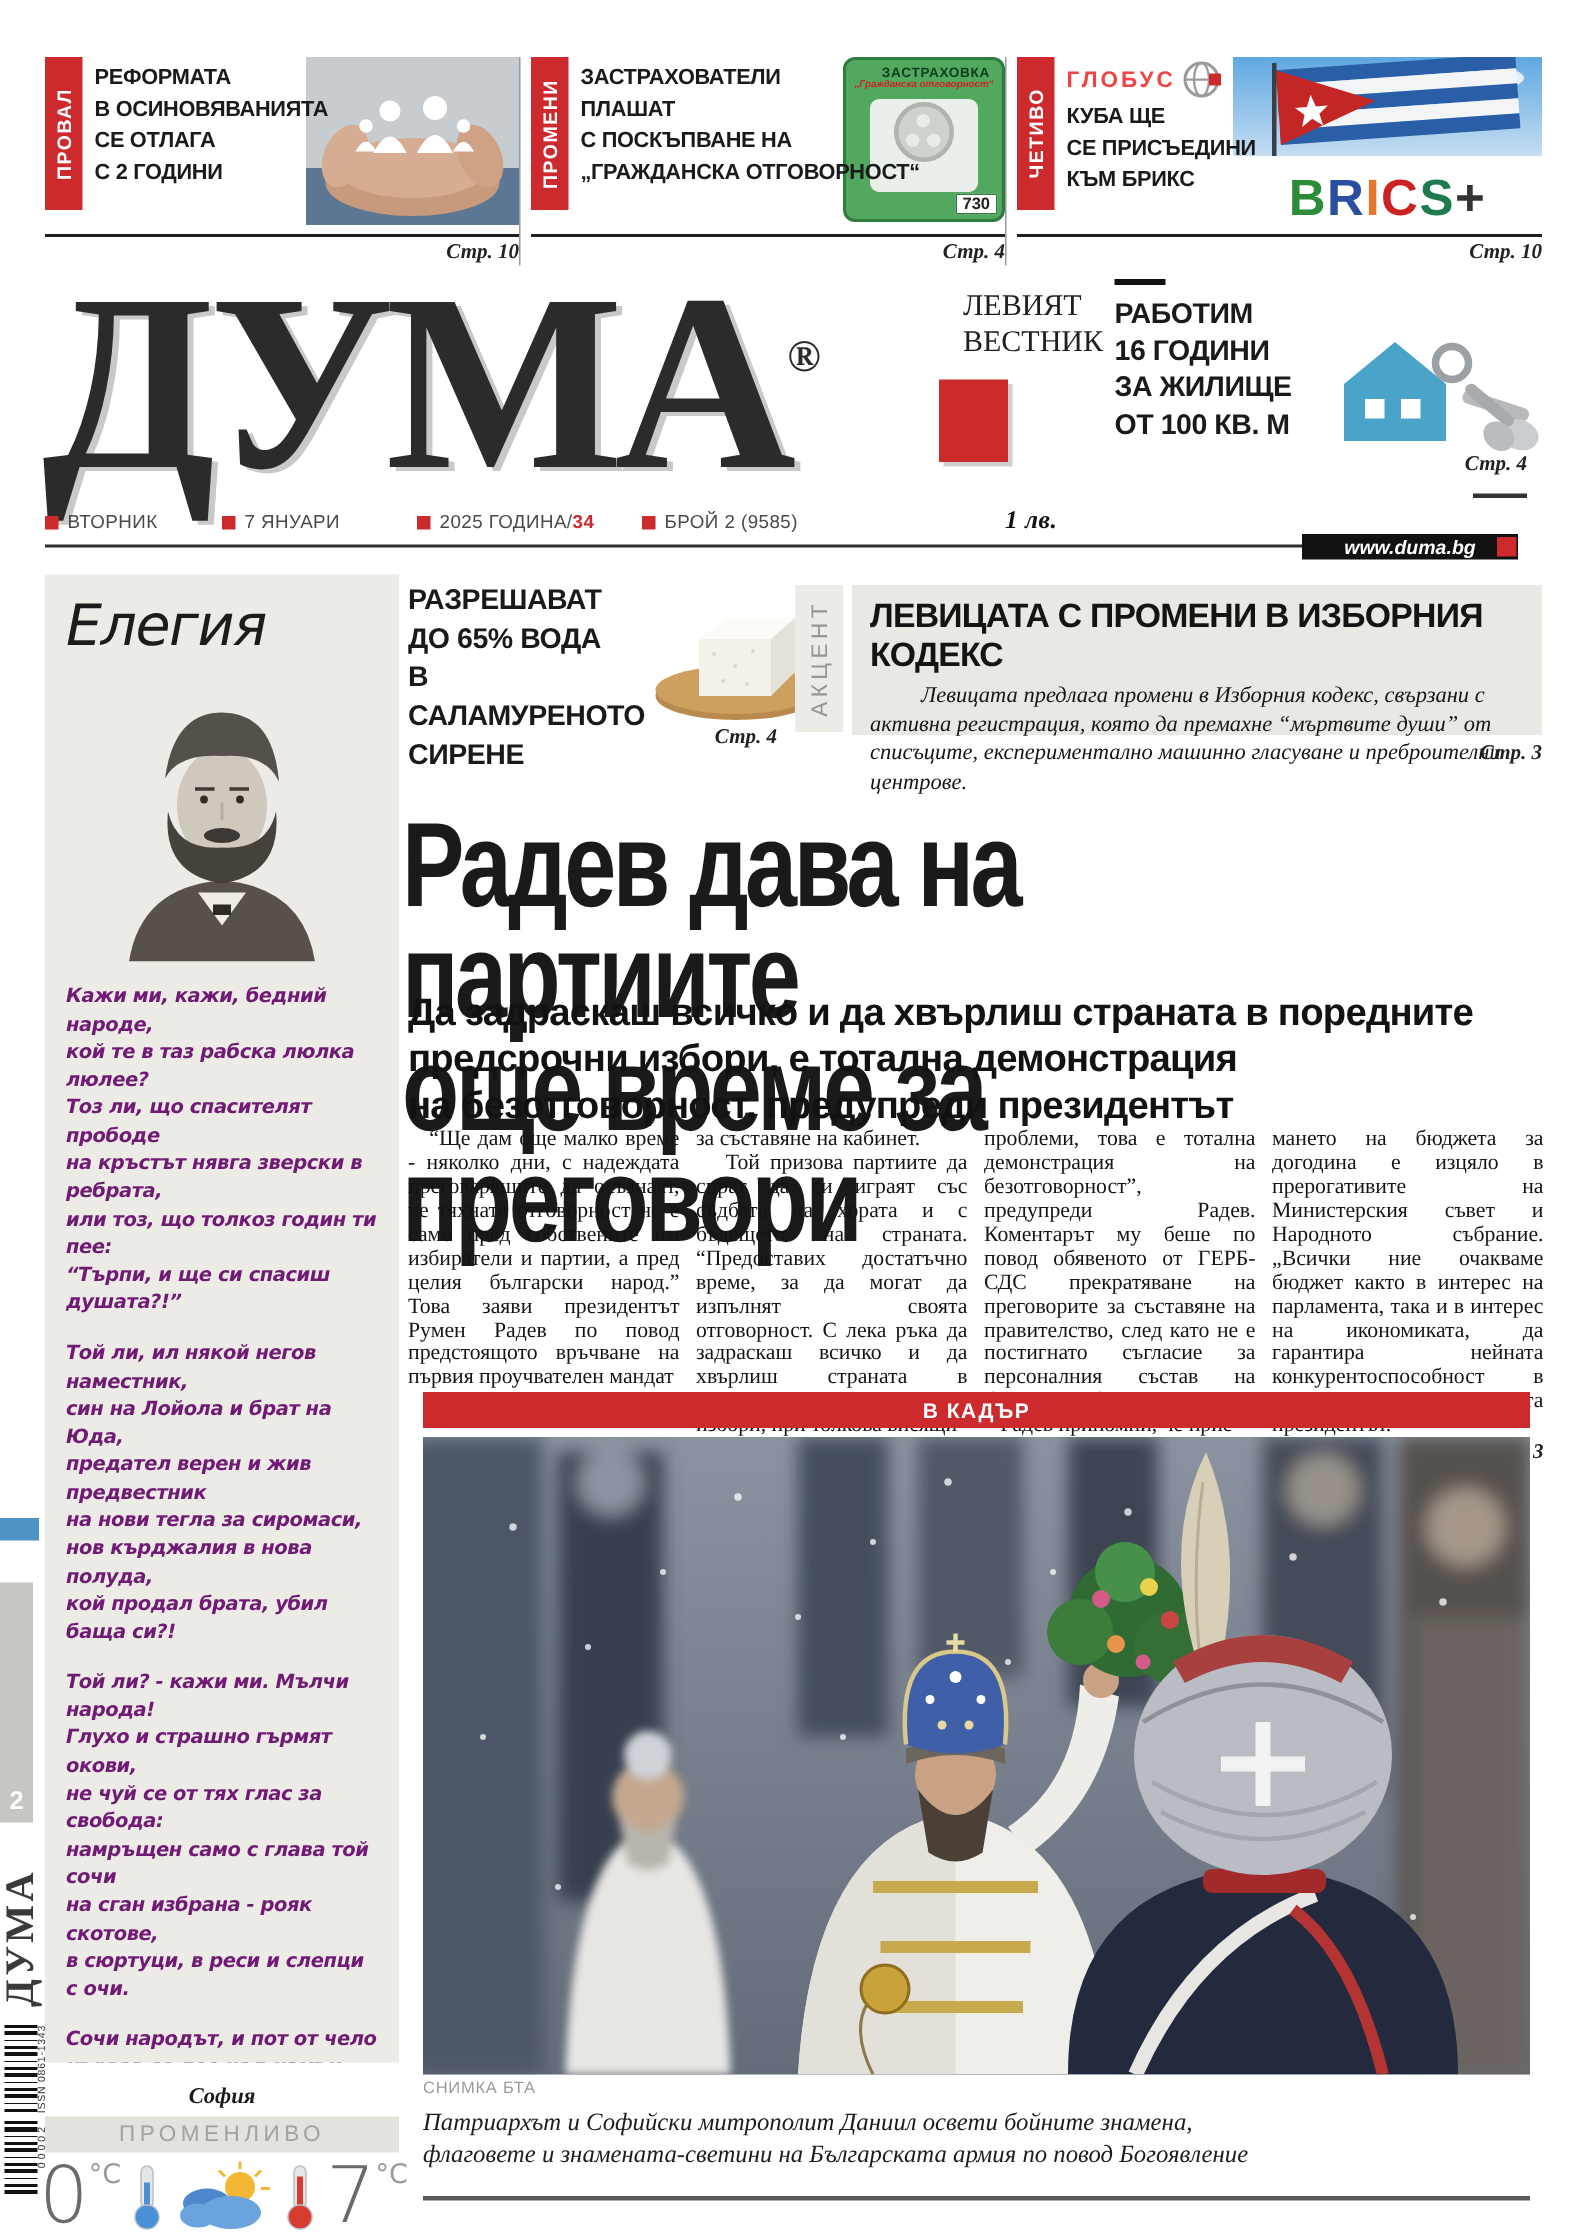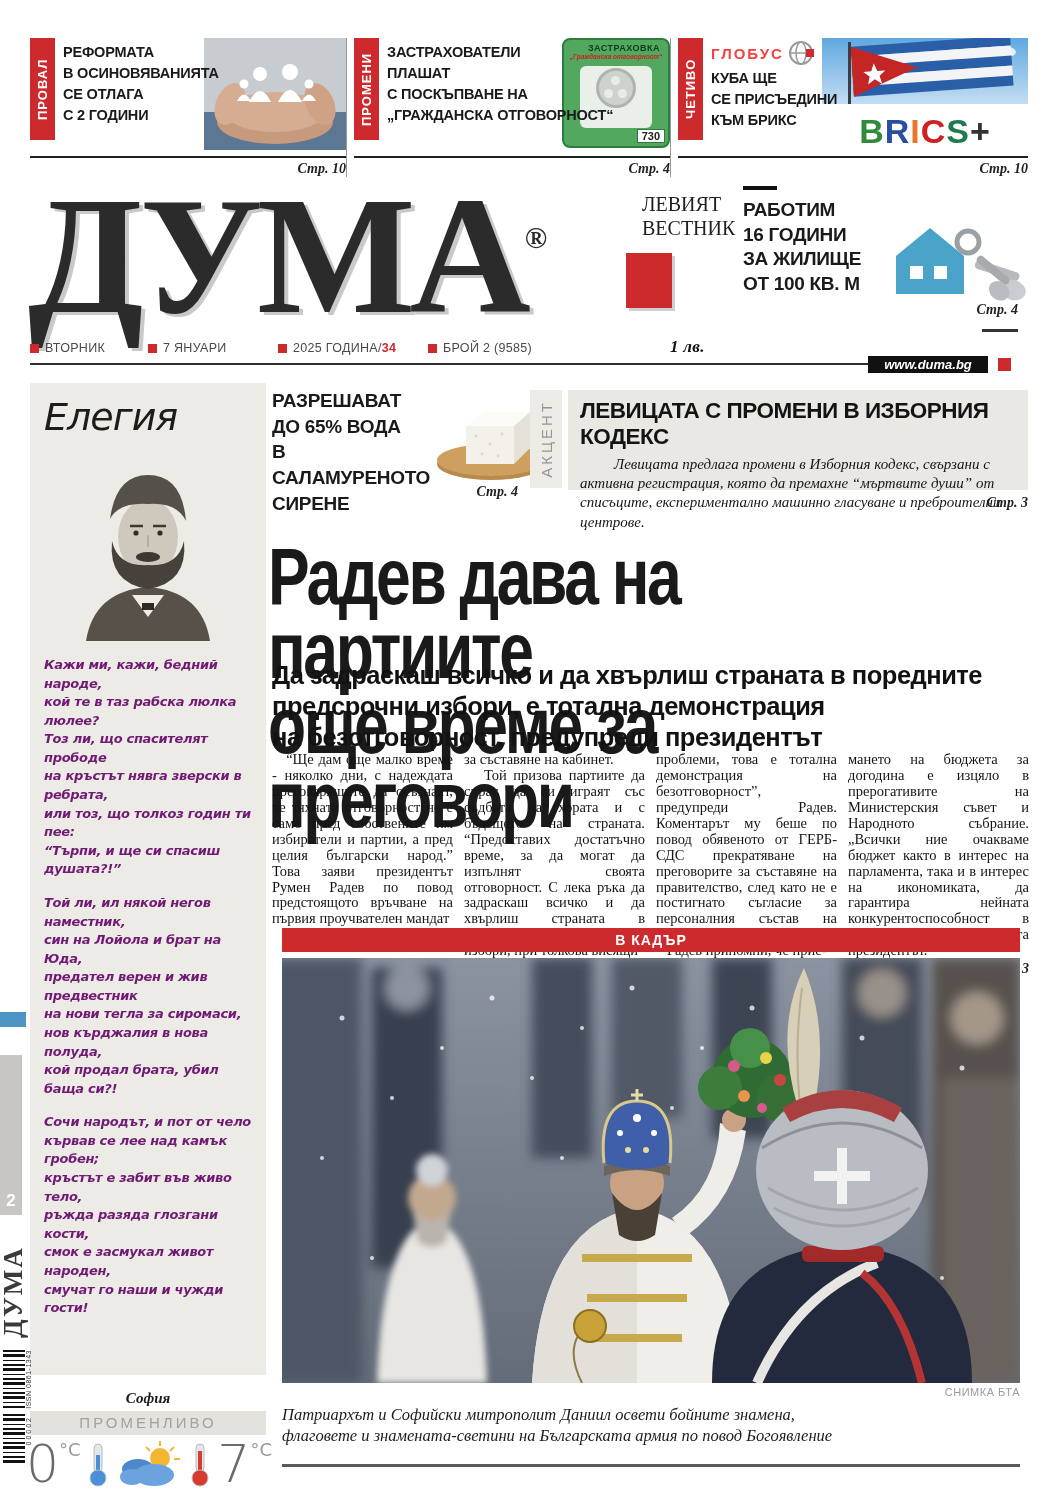--- a/index.html
+++ b/index.html
@@ -64,21 +64,21 @@
   .hunder{position:absolute;right:10px;bottom:0;width:36px;height:3px;background:#333;}
 
   
   .datestrip{position:absolute;left:30px;top:341px;width:998px;font-size:12.5px;color:#4a4a4a;letter-spacing:0.3px;}
   .dstick{display:inline-block;width:9px;height:9px;background:var(--red);margin-right:6px;vertical-align:-1px;}
   .ditem{position:absolute;top:0;white-space:nowrap;}
   .dred{color:var(--red);font-weight:bold;}
   .price{position:absolute;left:640px;top:-4px;font-family:"Liberation Serif",serif;
          font-style:italic;font-weight:bold;font-size:17px;color:#111;}
   .mastrule{position:absolute;left:30px;top:363px;width:838px;height:2px;background:#2e2e2e;}
-  .sitebox{position:absolute;left:868px;top:356px;width:120px;height:17px;background:#111;color:#fff;
+  .sitebox{position:absolute;left:868px;top:356px;width:144px;height:17px;background:#111;color:#fff;
            font-weight:bold;font-style:italic;font-size:13px;text-align:center;line-height:17px;}
   .sitesq{position:absolute;left:998px;top:358px;width:13px;height:13px;background:var(--red);}
 
   
   .elegy{position:absolute;left:30px;top:383px;width:236px;height:992px;background:#edebe5;
          padding:12px 14px;box-sizing:border-box;overflow:hidden;}
   .etitle{font-family:"DejaVu Sans",sans-serif;font-style:italic;font-weight:normal;font-size:38px;
           color:#1c1c1c;letter-spacing:-1px;}
   .portrait{display:block;margin:6px auto 0;}
   .stanza{font-family:"DejaVu Sans",sans-serif;font-style:italic;font-weight:bold;font-size:13px;
@@ -129,21 +129,21 @@
            line-height:1.22;letter-spacing:-0.5px;color:#121212;}
   .bodycols{position:absolute;left:272px;top:752px;width:758px;display:flex;gap:11px;}
   .bcol{width:181px;font-family:"Liberation Serif",serif;font-size:14.5px;line-height:1.1;
         text-align:justify;color:#141414;}
   .bcol .pagemark{display:block;text-align:right;margin-top:2px;}
 
   
   .kicker{position:absolute;left:282px;top:928px;width:738px;height:24px;background:var(--red);
           color:#fff;font-weight:bold;font-size:14px;letter-spacing:1px;text-align:center;line-height:24px;}
   .photo{position:absolute;left:282px;top:958px;width:738px;height:425px;overflow:hidden;background:#737b88;}
-  .credit{position:absolute;left:282px;top:1386px;width:738px;text-align:right;color:#9b9b9b;font-size:11px;letter-spacing:0.5px;}
+  .credit{position:absolute;left:282px;top:1386px;width:738px;text-align:left;color:#9b9b9b;font-size:11px;letter-spacing:0.5px;}
   .caption{position:absolute;left:282px;top:1404px;width:738px;font-family:"Liberation Serif",serif;
            font-style:italic;font-size:16.5px;line-height:1.3;color:#1c1c1c;}
   .botrule{position:absolute;left:282px;top:1464px;width:738px;height:3px;background:#5a5a5a;}
 
   :root{--red:#cd2a2e;}
 </style>
 </head>
 <body>
 
 <div class="teasers">
@@ -319,20 +319,26 @@
 Тоз ли, що спасителят прободе
 на кръстът нявга зверски в ребрата,
 или тоз, що толкоз годин ти пее:
 “Търпи, и ще си спасиш душата?!”</div>
   <div class="stanza pre">Той ли, ил някой негов наместник,
 син на Лойола и брат на Юда,
 предател верен и жив предвестник
 на нови тегла за сиромаси,
 нов кърджалия в нова полуда,
 кой продал брата, убил баща си?!</div>
+  <div class="stanza pre">Той ли? - кажи ми. Мълчи народа!
+Глухо и страшно гърмят окови,
+не чуй се от тях глас за свобода:
+намръщен само с глава той сочи
+на сган избрана - рояк скотове,
+в сюртуци, в реси и слепци с очи.</div>
   <div class="stanza pre">Сочи народът, и пот от чело
 кървав се лее над камък гробен;
 кръстът е забит във живо тело,
 ръжда разяда глозгани кости,
 смок е засмукал живот народен,
 смучат го наши и чужди гости!</div>
 
 </div>
 
 <div class="wcity">София</div>

